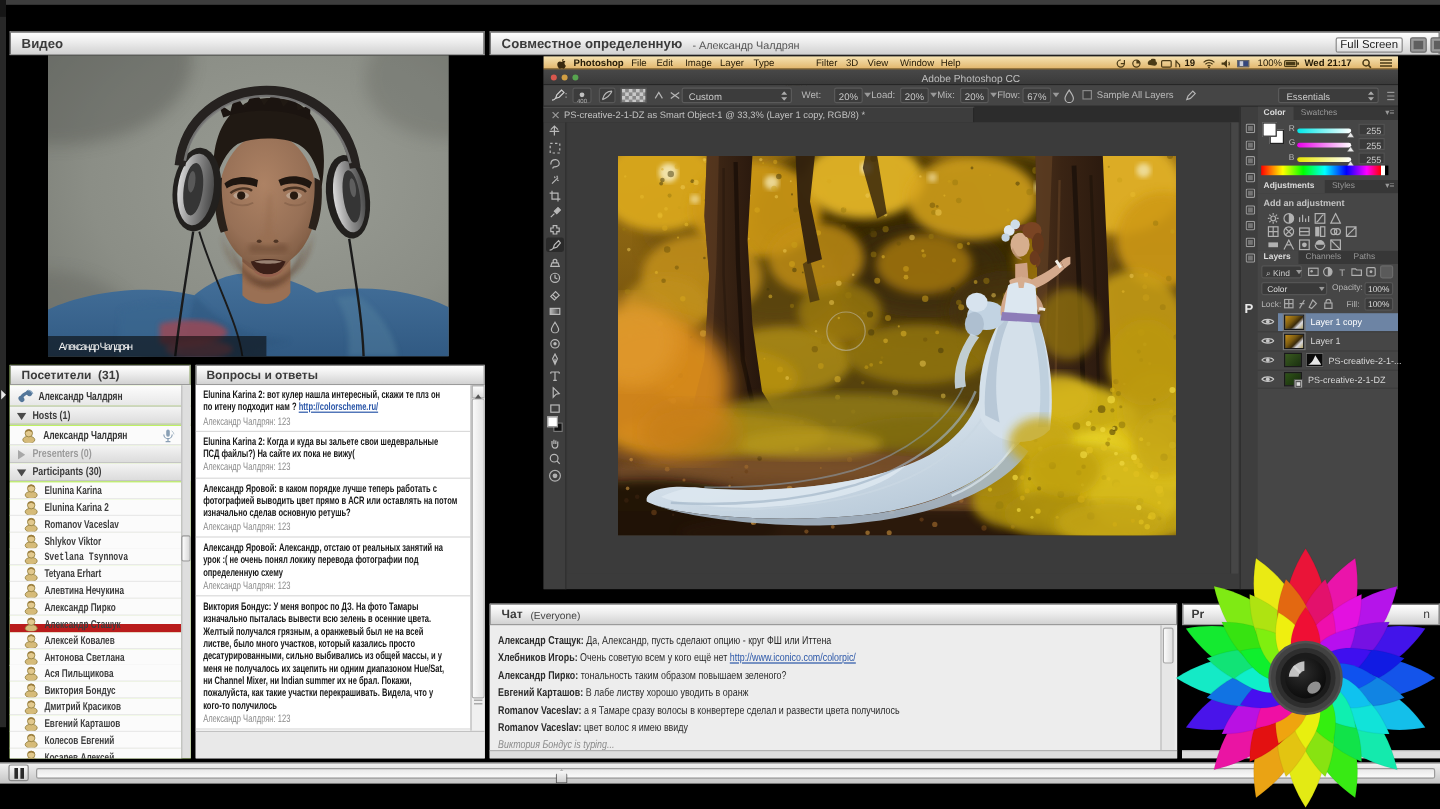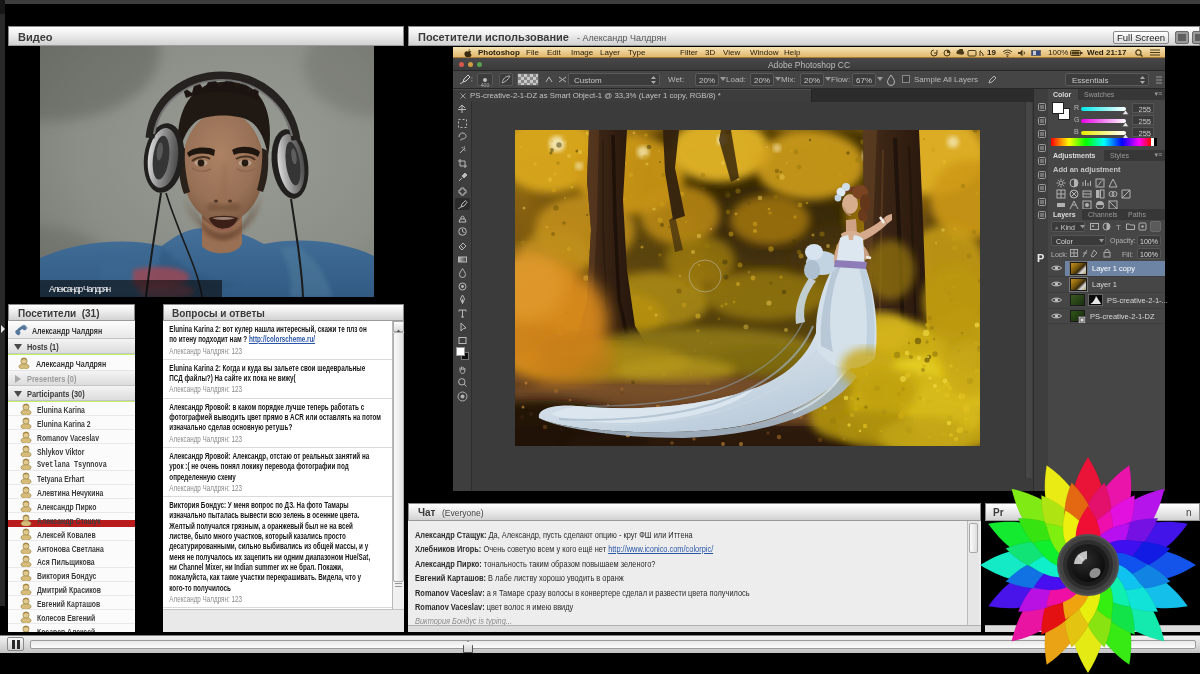--- a/index.html
+++ b/index.html
@@ -103,21 +103,21 @@
         <path d="M110,92 C114,52 146,30 182,30 C218,30 250,54 256,94" stroke="#262220" stroke-width="9" fill="none"></path>
         <path d="M114,88 C120,54 150,34 182,34 C214,34 244,56 252,90" stroke="#7e7e7e" stroke-width="2.2" fill="none" opacity="0.85"></path>
         <path d="M121,147 C116,180 110,215 106,251" stroke="#1b1b1b" stroke-width="2" fill="none"></path>
         <path d="M126,147 C140,192 158,222 162,251" stroke="#1b1b1b" stroke-width="1.6" fill="none"></path>
         <path d="M251,153 C257,192 262,222 263,251" stroke="#1b1b1b" stroke-width="2" fill="none"></path>
         <rect x="0" y="234" width="182" height="17" fill="#0a0a0a" opacity="0.6"></rect>
         <text x="9" y="246" font-size="8.8" fill="#f0f0f0" font-family="Liberation Sans,sans-serif" textLength="62">Александр Чалдрян</text>
       </svg>
 </div>
 </div>
-<div class="pod" style="left:8px;top:304px;width:127px;height:328px;background:#bef264;overflow:hidden;">
+<div class="pod" style="left:8px;top:304px;width:151px;height:328px;background:#bef264;overflow:hidden;">
 <div class="podhdr" style="height:17px;">
       <span class="t" style="left:9px;top:3px;font-size:10px;">Посетители&nbsp; (31)</span>
     </div>
 <div class="abs" style="left:0;top:17px;width:151px;height:18px;background:linear-gradient(#fdfdfd,#e7e7e7);border-bottom:1px solid #c2c2c2;">
 <svg class="abs" style="left:6px;top:3px;" width="14" height="12">
         <g transform="rotate(-38 7 6)">
           <ellipse cx="3" cy="6" rx="2.2" ry="2.8" fill="#54779a"></ellipse>
           <ellipse cx="11" cy="6" rx="2.2" ry="2.8" fill="#54779a"></ellipse>
           <path d="M2,4.5 C5,2.5 9,2.5 12,4.5 L11.5,7 C9,5.5 5,5.5 2.5,7 Z" fill="#54779a"></path>
         </g>
@@ -330,21 +330,21 @@
           <path d="M4.5,2.5 L7.5,6.5 L1.5,6.5 Z" fill="#555"></path>
         </svg></div>
 <div class="abs" style="left:0;top:11px;width:11px;height:250px;background:linear-gradient(90deg,#fafafa,#e2e2e2);border:1px solid #adadad;border-radius:2px;"></div>
 <div class="abs" style="left:2px;top:262px;width:7px;height:1px;background:#999;"></div>
 <div class="abs" style="left:2px;top:265px;width:7px;height:1px;background:#999;"></div>
 </div>
 <div class="abs" style="left:0;top:305px;width:241px;height:23px;background:#e9e9e9;border-top:1px solid #c2c2c2;"></div>
 </div>
 <div class="pod" style="left:408px;top:26px;width:792px;height:475px;">
 <div class="podhdr" style="height:20px;">
-<span class="t" style="left:9px;top:4px;font-size:11px;">Посетители использование</span>
+<span class="t" style="left:9px;top:4px;font-size:11px;">Совместное определенную</span>
 <span class="t" style="left:168px;top:6px;font-size:9px;font-weight:normal;color:#555;">- Александр Чалдрян</span>
 <span class="t abs" style="left:704px;top:4px;width:56px;height:13px;background:linear-gradient(#ffffff,#dedede);border:1px solid #8a8a8a;border-radius:2px;font-size:9.5px;font-weight:normal;color:#222;text-align:center;line-height:12px;">Full Screen</span>
 <span class="abs" style="left:766px;top:4px;width:14px;height:13px;background:#9a9a9a;border:1px solid #6a6a6a;border-radius:2px;">
         <span class="abs" style="left:2px;top:2px;width:8px;height:7px;background:#5f5f5f;"></span>
       </span>
 <span class="abs" style="left:783px;top:4px;width:14px;height:13px;background:#9a9a9a;border:1px solid #6a6a6a;border-radius:2px;">
         <span class="abs" style="left:2px;top:2px;width:8px;height:7px;background:#5f5f5f;"></span>
       </span>
 </div>
 <div class="abs" style="left:45px;top:21px;width:712px;height:444px;">

